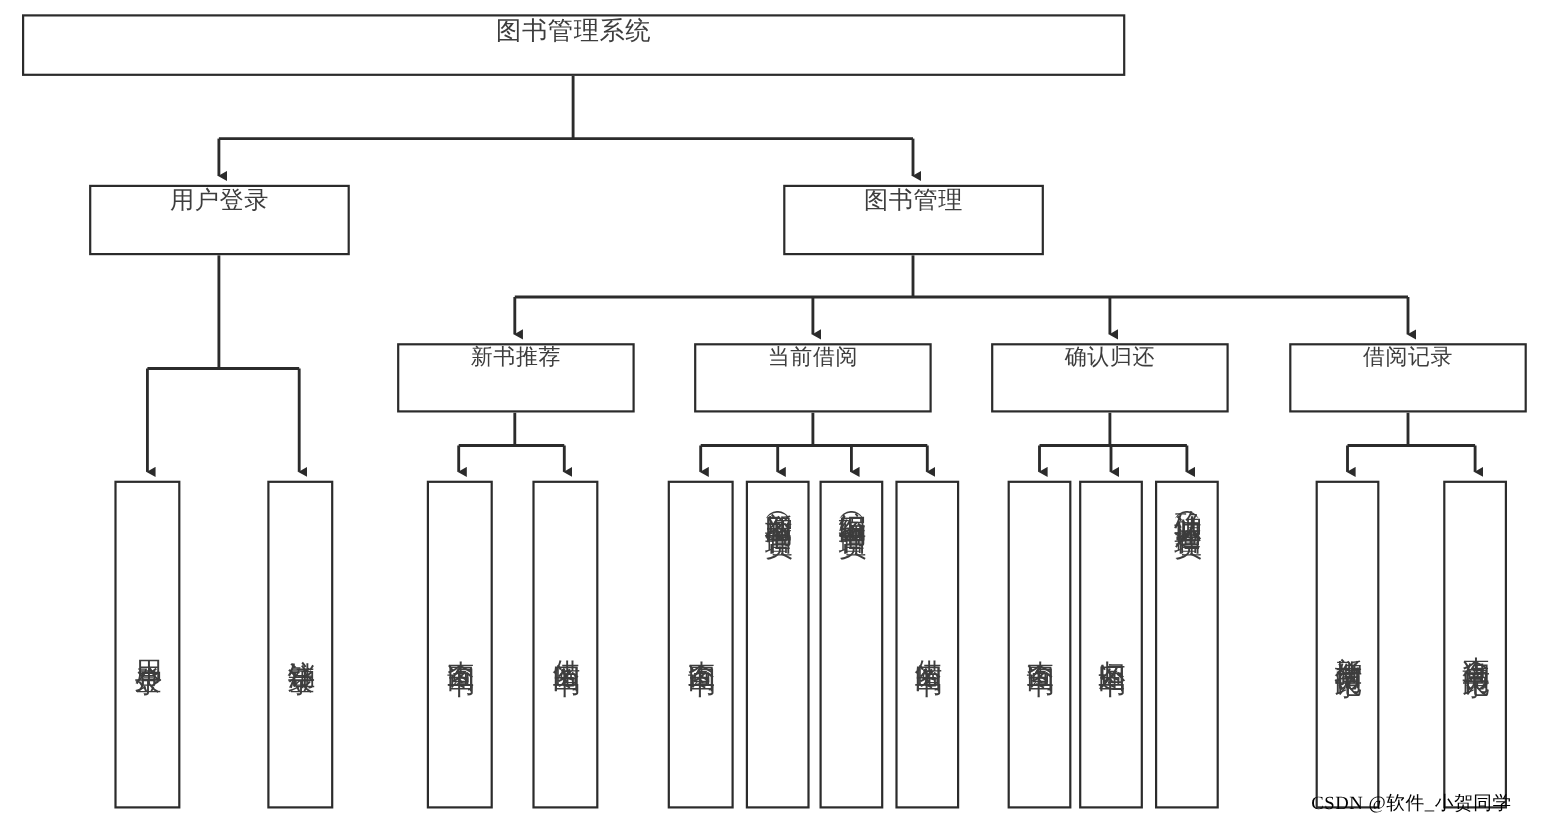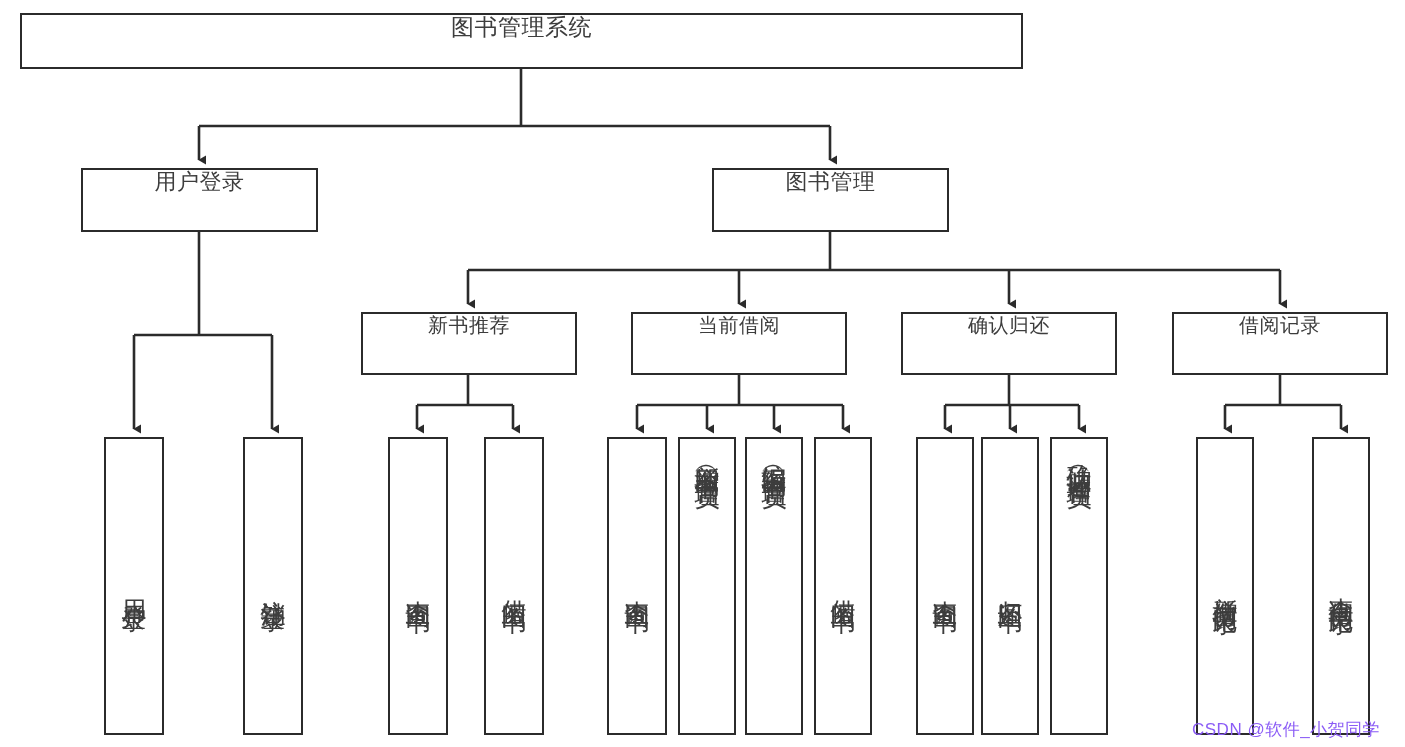--- a/index.html
+++ b/index.html
@@ -50,24 +50,24 @@
     letter-spacing:3px;
   }
   .node.vert.center .label{
     margin-top:auto;margin-bottom:auto;
   }
   .node.vert.center{align-items:center;padding-top:0;}
 
   #watermark{
     position:absolute;
     font-size:17px;
-    color:#8b5cf6;
+    color:#000000;
     letter-spacing:0.5px;
     white-space:nowrap;
-    font-family:Liberation Sans, sans-serif;
+    font-family:Liberation Serif, serif;
   }
 </style>
 </head>
 <body>
 
 <div id="canvas">
 
   <svg id="wires" viewBox="0 0 1405 747">
     <defs>
       <marker id="arrow" markerWidth="10" markerHeight="10" refX="4.6" refY="7.4" orient="auto" markerUnits="userSpaceOnUse">

